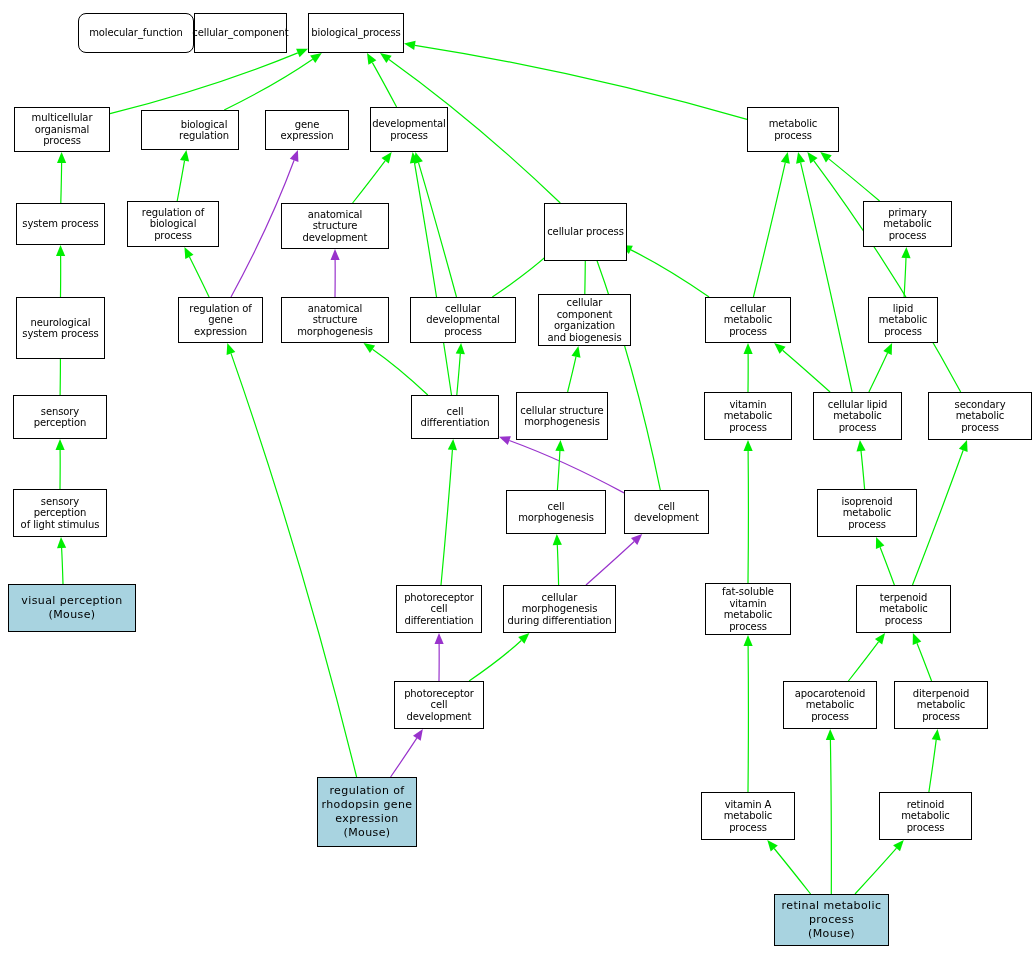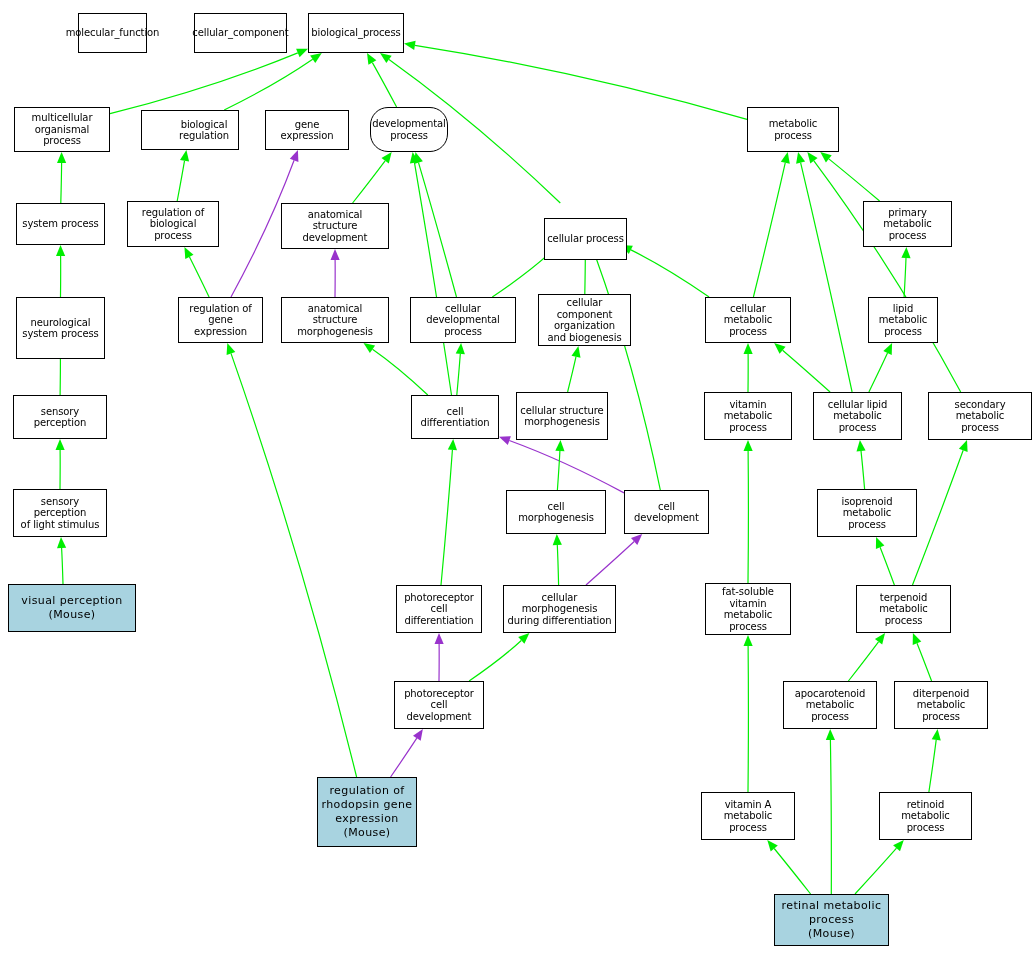--- a/index.html
+++ b/index.html
@@ -153,36 +153,36 @@
       <polygon points="748.0,635.0 752.7,645.9 743.5,646.0" fill="#00ee00"></polygon>
       <path d="M 928.9 792.0 Q 933.6 760.5 936.2 739.9" fill="none" stroke="#00ee00" stroke-width="1.2"></path>
       <polygon points="937.6,729.0 940.8,740.5 931.7,739.3" fill="#00ee00"></polygon>
       <path d="M 810.6 894.0 Q 789.2 866.8 774.2 848.5" fill="none" stroke="#00ee00" stroke-width="1.2"></path>
       <polygon points="767.3,840.0 777.8,845.6 770.7,851.4" fill="#00ee00"></polygon>
       <path d="M 831.3 894.0 Q 831.6 811.5 830.4 740.0" fill="none" stroke="#00ee00" stroke-width="1.2"></path>
       <polygon points="830.2,729.0 835.0,739.9 825.8,740.1" fill="#00ee00"></polygon>
       <path d="M 855.0 894.0 Q 879.7 867.3 896.5 848.2" fill="none" stroke="#00ee00" stroke-width="1.2"></path>
       <polygon points="903.8,840.0 900.0,851.3 893.1,845.2" fill="#00ee00"></polygon>
     </svg>
-<div class="go-node" style="left: 78px; top: 13px; width: 69px; height: 40px;"><span>molecular_function</span></div>
+<div class="go-node" style="left: 78px; top: 13px; width: 116px; height: 40px; border-radius: 8px;"><span>molecular_function</span></div>
     <div class="go-node" style="left: 194px; top: 13px; width: 93px; height: 40px;"><span>cellular_component</span></div>
     <div class="go-node" style="left: 308px; top: 13px; width: 96px; height: 40px;"><span>biological_process</span></div>
     <div class="go-node" style="left: 14px; top: 107px; width: 96px; height: 45px;"><span>multicellular
 organismal process</span></div>
     <div class="go-node" style="left: 141px; top: 110px; width: 98px; height: 40px; padding-left: 30px;"><span>biological regulation</span></div>
     <div class="go-node" style="left: 265px; top: 110px; width: 84px; height: 40px;"><span>gene expression</span></div>
-    <div class="go-node" style="left: 370px; top: 107px; width: 78px; height: 45px; border-radius: 18px;"><span>developmental
+    <div class="go-node" style="left: 370px; top: 107px; width: 78px; height: 45px;"><span>developmental
 process</span></div>
     <div class="go-node" style="left: 747px; top: 107px; width: 92px; height: 45px;"><span>metabolic process</span></div>
     <div class="go-node" style="left: 16px; top: 203px; width: 89px; height: 42px;"><span>system process</span></div>
     <div class="go-node" style="left: 127px; top: 201px; width: 92px; height: 46px;"><span>regulation of
 biological process</span></div>
     <div class="go-node" style="left: 281px; top: 203px; width: 108px; height: 46px;"><span>anatomical structure
 development</span></div>
-    <div class="go-node" style="left: 544px; top: 218px; width: 83px; height: 42px;"><span>cellular process</span></div>
+    <div class="go-node" style="left: 544px; top: 203px; width: 83px; height: 58px;"><span>cellular process</span></div>
     <div class="go-node" style="left: 863px; top: 201px; width: 89px; height: 46px;"><span>primary metabolic
 process</span></div>
     <div class="go-node" style="left: 16px; top: 297px; width: 89px; height: 62px;"><span>neurological
 system process</span></div>
     <div class="go-node" style="left: 178px; top: 297px; width: 85px; height: 46px;"><span>regulation of
 gene expression</span></div>
     <div class="go-node" style="left: 281px; top: 297px; width: 108px; height: 46px;"><span>anatomical structure
 morphogenesis</span></div>
     <div class="go-node" style="left: 410px; top: 297px; width: 106px; height: 46px;"><span>cellular developmental
 process</span></div>

